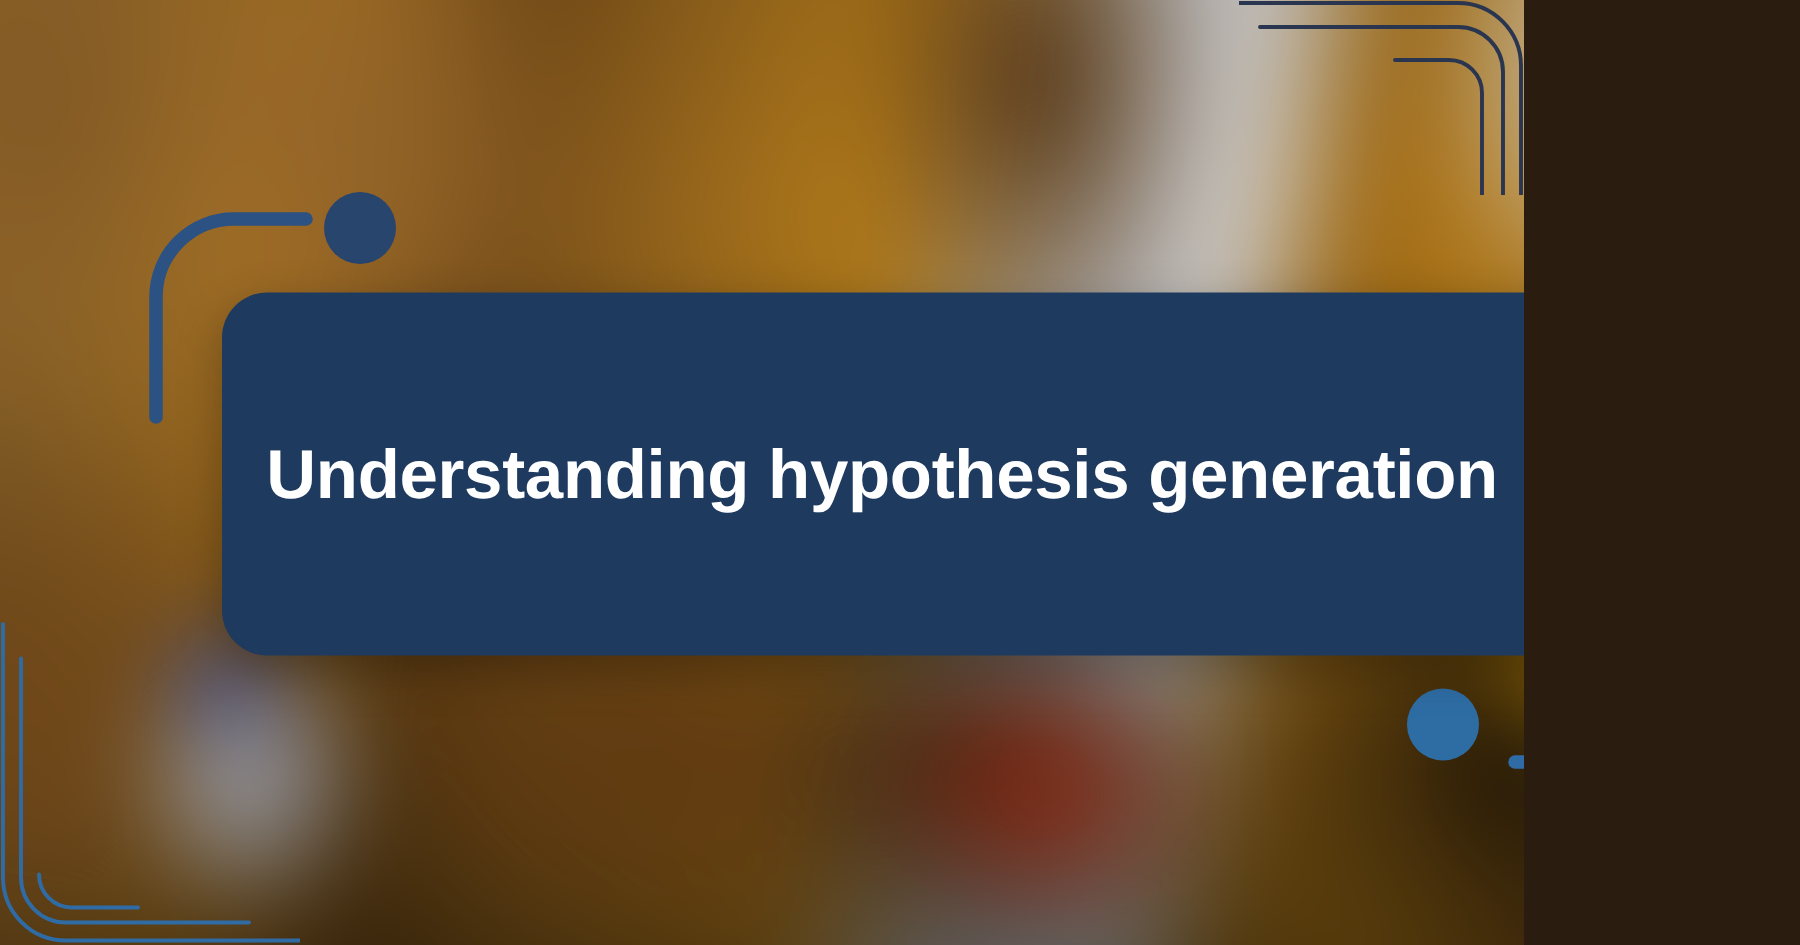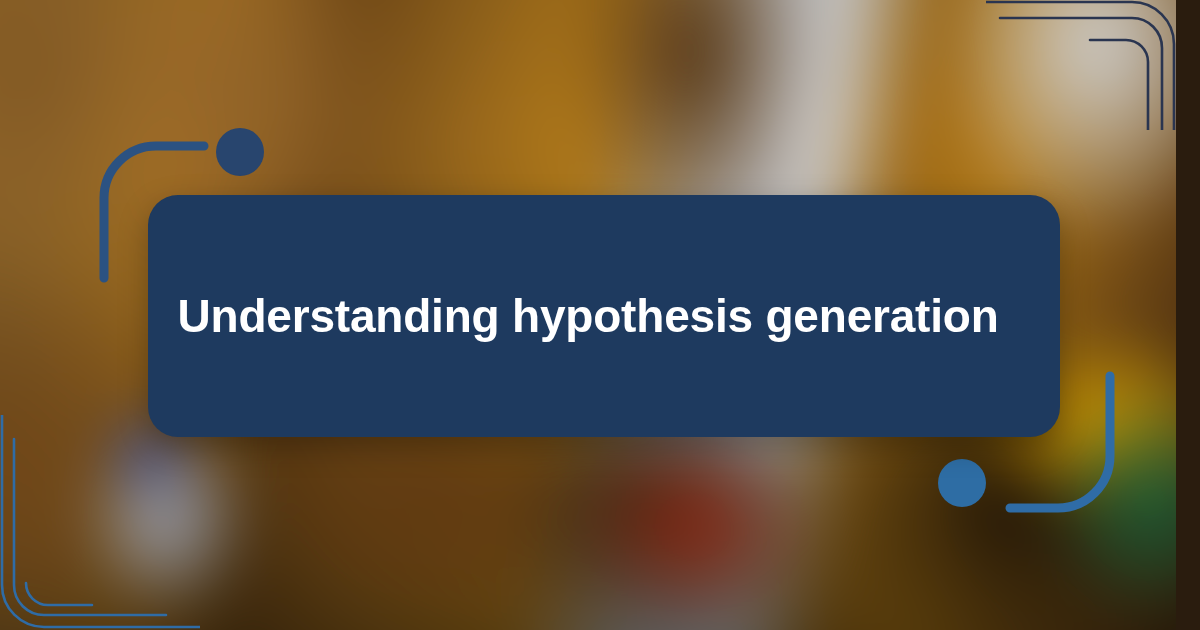--- a/index.html
+++ b/index.html
@@ -4,21 +4,21 @@
 <style>
   * { margin:0; padding:0; box-sizing:border-box; }
   html, body {
     width:1200px; height:630px;
     overflow:hidden;
     font-family:"Liberation Sans", sans-serif;
     background:#2a1c0e;
   }
   .banner {
     position:relative;
-    width:1176px; height:630px;
+    width:1016px; height:630px;
     overflow:hidden;
   }
 
   
   .bg-photo {
     position:absolute;
     left:-60px; top:-60px;
     width:1320px; height:750px;
     filter:blur(26px) saturate(1.15);
     transform:scale(1.06);

